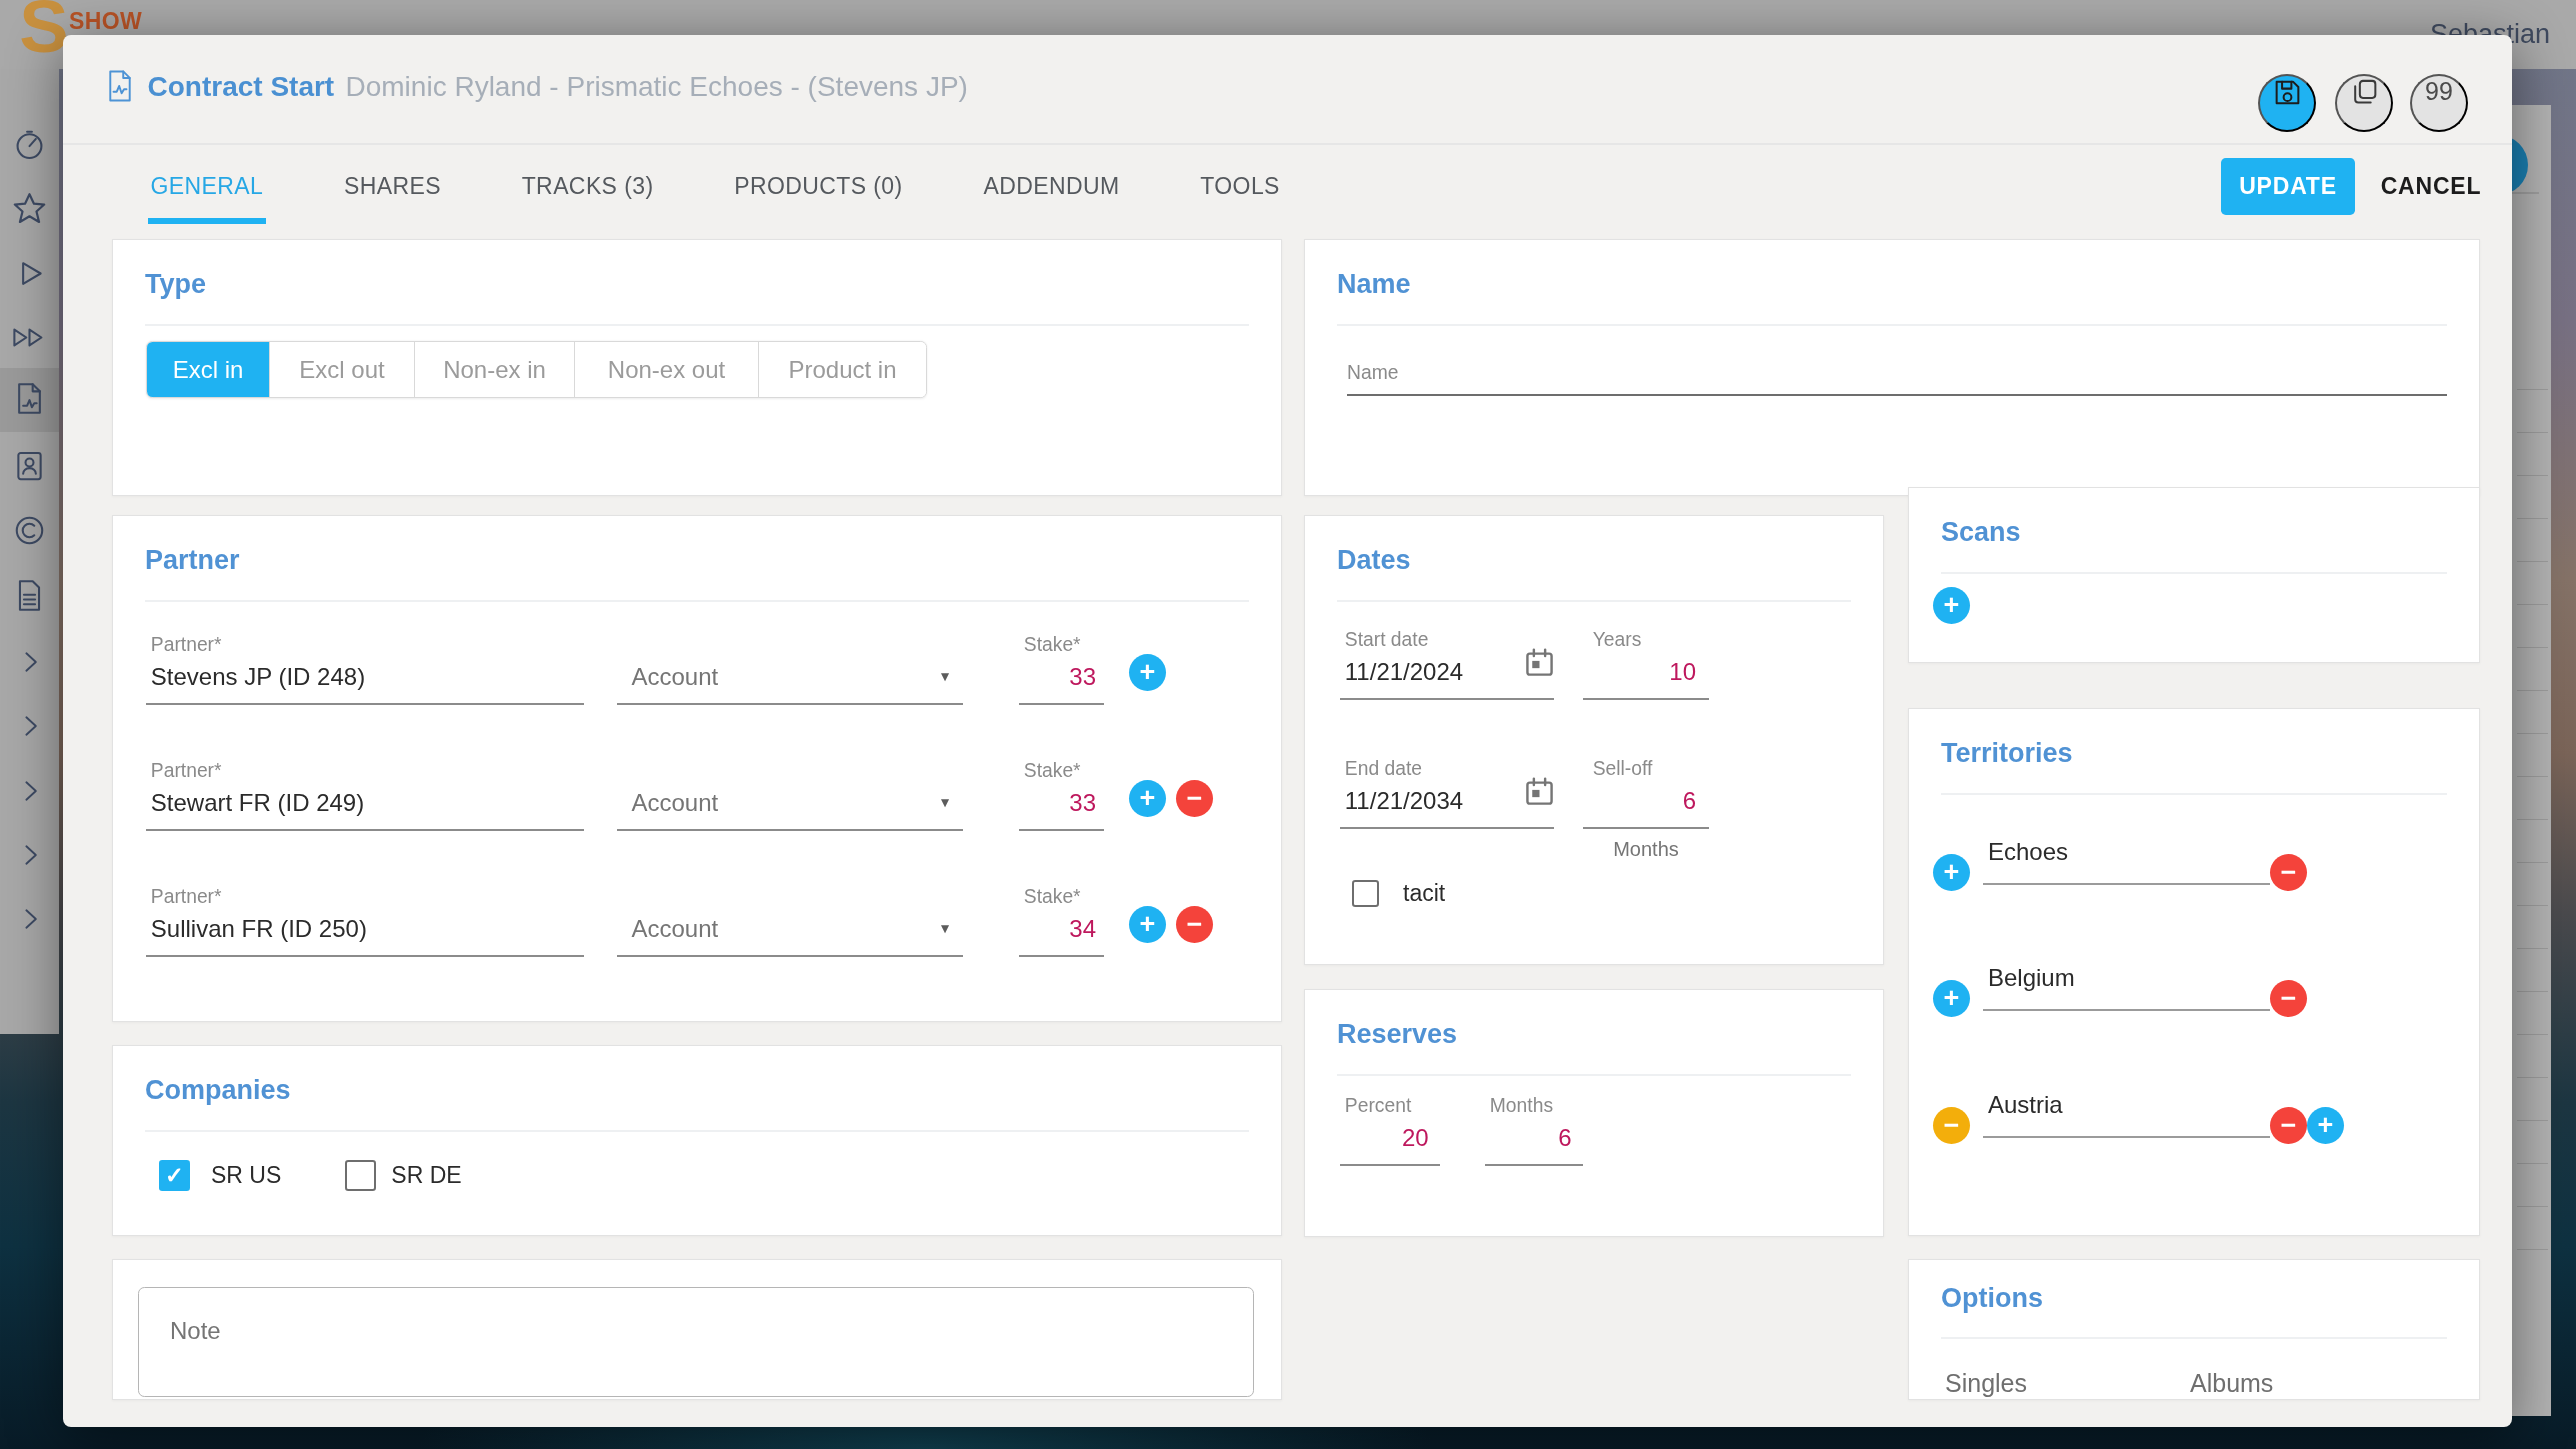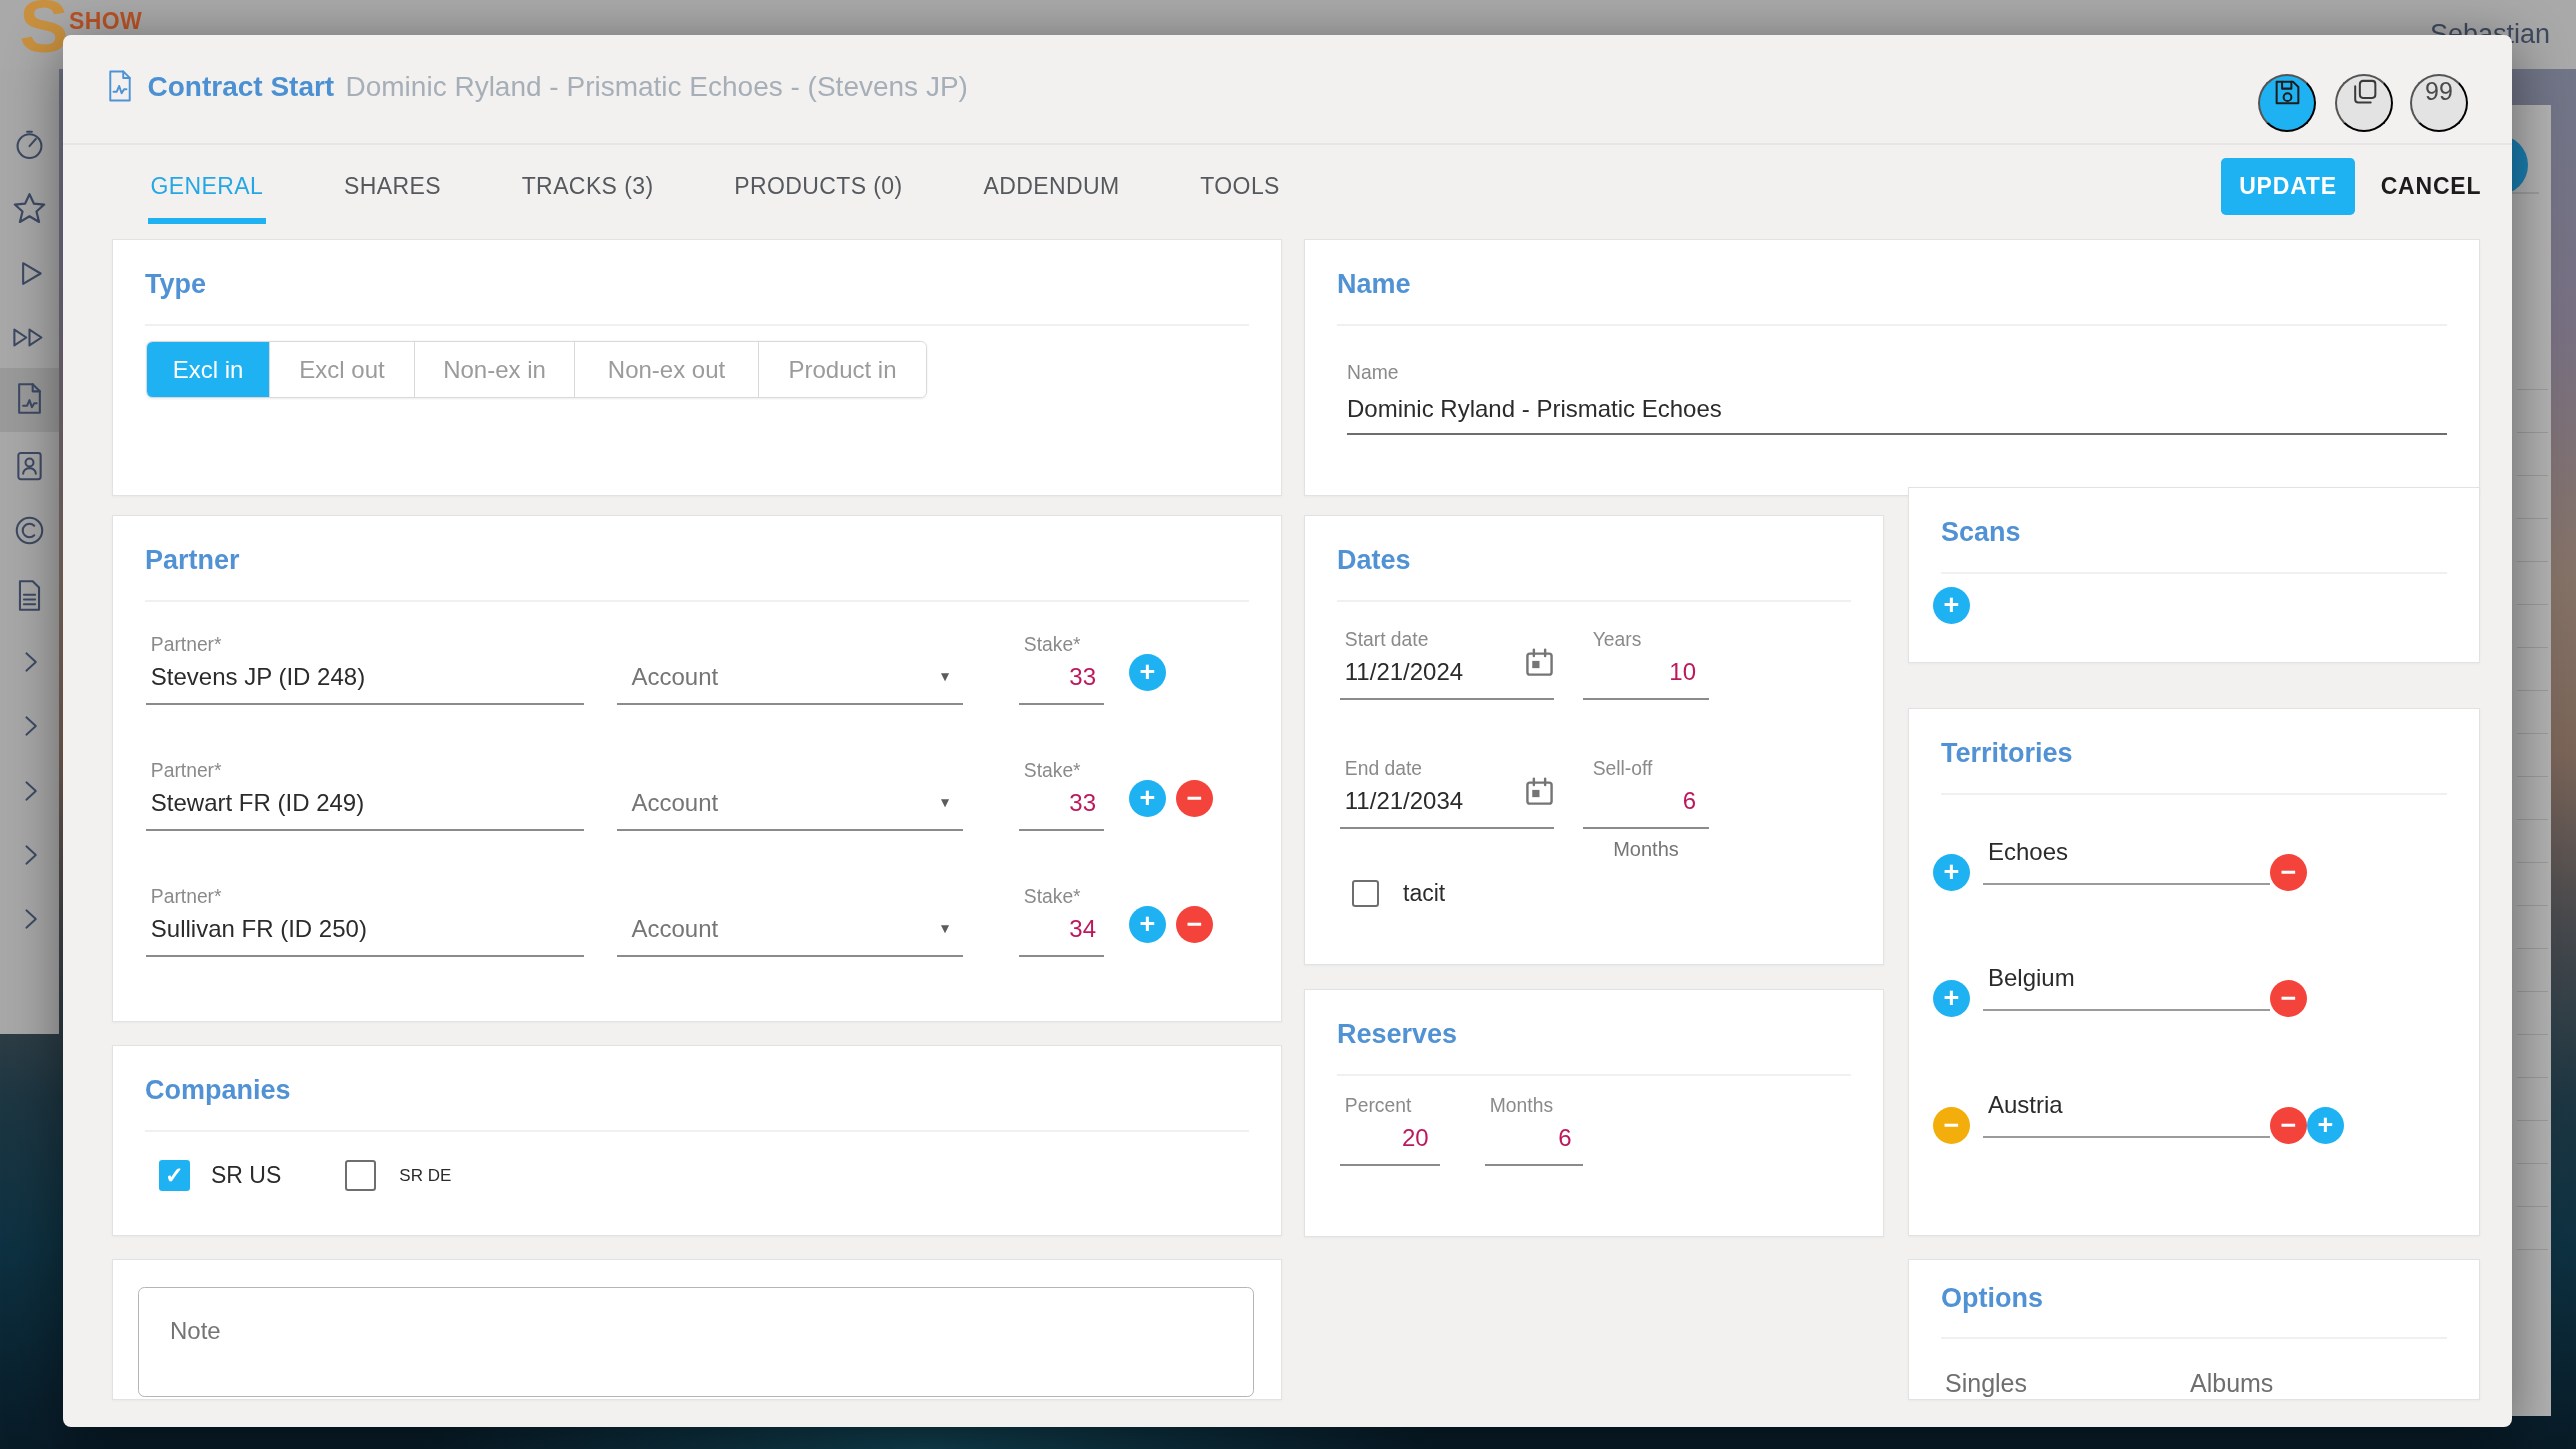--- a/index.html
+++ b/index.html
@@ -233,21 +233,20 @@
         <div class="tgl" style="width:183px">Non-ex out</div>
         <div class="tgl" style="width:167px">Product in</div>
       </div>
     </div>
 
     <div class="card" style="left:1241px;top:204px;width:1174px;height:255px;">
       <div class="card-h">Name</div>
       <div class="card-div"></div>
       <div style="position:absolute;left:42px;top:122px;right:32px;">
         <div class="flabel">Name</div>
-        <div class="fvalue" style="margin-top:11.3px;">Dominic Ryland - Prismatic Echoes</div>
         <div style="margin-top:9.7px;height:2.4px;background:#6d6d6d;"></div>
       </div>
     </div>
 
     <div class="card" style="left:49px;top:480px;width:1168px;height:505px;">
       <div class="card-h">Partner</div>
       <div class="card-div"></div>
 
       <div class="p-row" style="top:118px">
         <div class="p-field" style="left:33px;width:438px;height:72px;">
@@ -417,21 +416,21 @@
 
     <div class="card" style="left:49px;top:1010px;width:1168px;height:189px;">
       <div class="card-h">Companies</div>
       <div class="card-div"></div>
       <div style="position:absolute;left:46px;top:114px;display:flex;align-items:center;">
         <div class="cb on">
             <span>✓</span>
           </div>
         <span style="font-size:23px;color:#2b2b2b;margin-left:21px;">SR US</span>
         <div class="cb off" style="margin-left:64px;"></div>
-        <span style="font-size:17px;color:#2b2b2b;margin-left:23px;">SR DE</span>
+        <span style="font-size:23px;color:#2b2b2b;margin-left:15px;">SR DE</span>
       </div>
     </div>
 
     <div class="card" style="left:1241px;top:954px;width:578px;height:246px;">
       <div class="card-h">Reserves</div>
       <div class="card-div"></div>
       <div class="p-field" style="left:35px;top:105px;width:100px;height:72px;">
         <span class="flabel">Percent</span>
         <span class="stake-val" style="right:11.3px;">20</span>
         <span class="line"></span>

